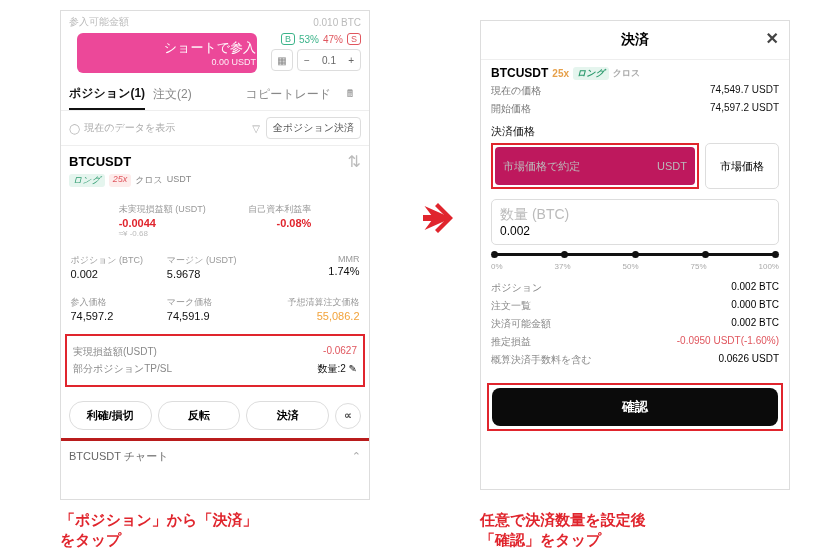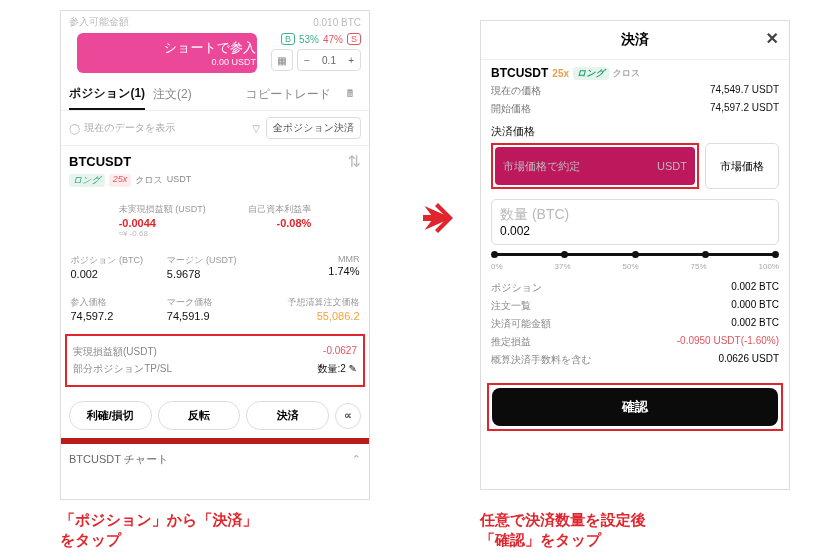--- a/index.html
+++ b/index.html
@@ -47,21 +47,21 @@
   .grid2 .orange { color:#f2a33b; }
 
   .redbox { border:2px solid #e0252d; margin:6px 4px; padding:6px; font-size:10px; color:#888; }
   .redbox .rrow { display:flex; justify-content:space-between; margin:3px 0; }
   .redbox .rval { color:#e0565e; }
 
   .actrow { display:flex; gap:6px; padding:8px; align-items:center;font-weight:bold; }
   .actbtn { flex:1; border:1px solid #ddd; border-radius:14px; text-align:center; padding:6px 0; font-size:11px; }
   .share { width:26px; height:26px; border:1px solid #ddd; border-radius:50%; display:flex; align-items:center; justify-content:center; font-size:11px; color:#555; }
 
-  .chartfoot { margin-top:auto; padding:8px; font-size:11px; color:#666; border-top:6px solid #b91c1c; display:flex; justify-content:space-between; align-items:center; }
+  .chartfoot { margin-top:auto; padding:8px; font-size:11px; color:#666; border-top:3px solid #b91c1c; display:flex; justify-content:space-between; align-items:center; }
   .chev { color:#aaa; }
 
   
   .rhead { display:flex; justify-content:center; align-items:center; padding:10px 8px; border-bottom:1px solid #eee; font-weight:700; position:relative; font-size:14px; }
   .rclose { position:absolute; right:10px; top:8px; font-size:16px; color:#444; }
   .rblock { padding:6px 10px; }
   .rsymrow { font-size:12px; font-weight:700; display:flex; align-items:center; gap:4px; }
   .rsymrow .lev { color:#e6a04a; font-size:10px; font-weight:600; }
   .rline { display:flex; justify-content:space-between; font-size:10px; color:#777; margin-top:4px; }
   .rline .v { color:#111; }

